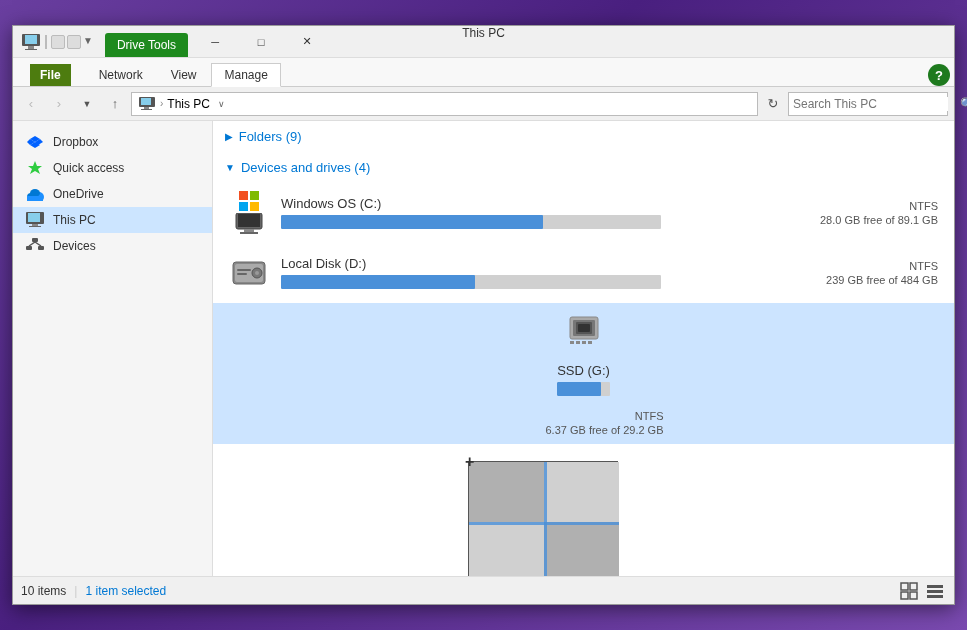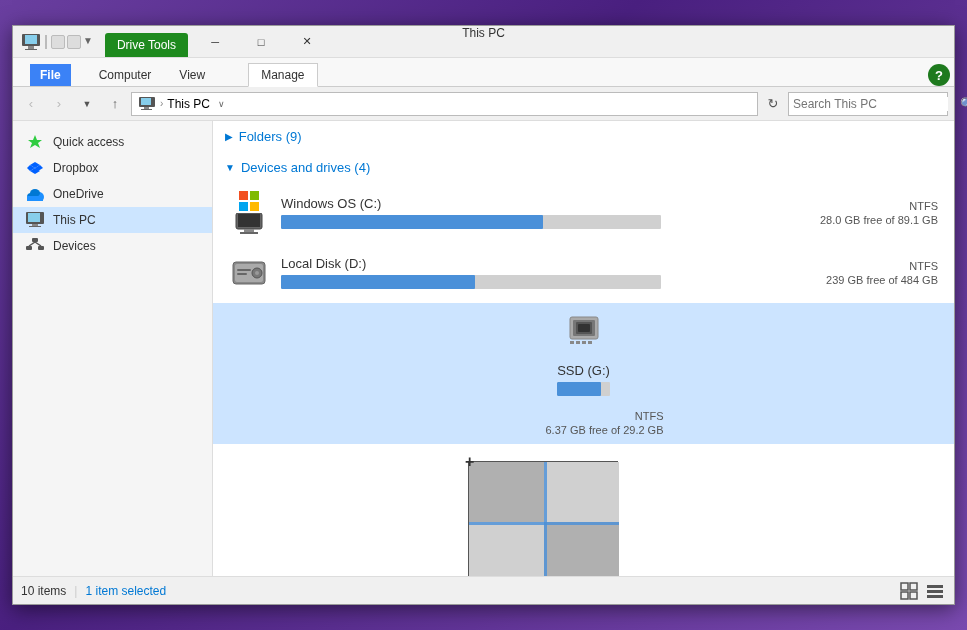--- a/index.html
+++ b/index.html
@@ -77,21 +77,20 @@
       color: #333;
       height: 24px;
       display: flex;
       align-items: center;
     }
     .ribbon-tab.active {
       background: #fff;
       border-color: #ccc;
       border-bottom: 1px solid #fff;
       margin-bottom: -1px;
-      margin-left: 28px;
     }
     .ribbon-help {
       margin-left: auto;
       width: 22px;
       height: 22px;
       background: #1e7a1e;
       color: #fff;
       border-radius: 50%;
       display: flex;
       align-items: center;
@@ -407,24 +406,24 @@
       </button>
       <button class="win-btn close">
         <span>✕</span>
       </button>
     </div>
   </div>
 
   <div class="ribbon">
     <div class="ribbon-tabs">
       <div class="ribbon-tab">
-        <span style="background:#3b82f6;color:#fff;padding:4px 10px;font-size:12px;font-weight:bold;">File</span>
+        <span style="background:#4d7c0f;color:#fff;padding:4px 10px;font-size:12px;font-weight:bold;">File</span>
       </div>
       <div class="ribbon-tab">
-        <span>Computer</span>
+        <span>Network</span>
       </div>
       <div class="ribbon-tab">
         <span>View</span>
       </div>
       <div class="ribbon-tab active">
         <span>Manage</span>
       </div>
       <div style="margin-left:auto;display:flex;align-items:center;">
         <div class="ribbon-help">
           <span>?</span>
@@ -455,35 +454,35 @@
       <span style="color:#666;font-size:12px;">🔍</span>
     </div>
   </div>
 
   <div class="main-area">
 
     <div class="sidebar">
       <div class="sidebar-item">
         <div class="sidebar-icon">
           <svg width="18" height="18">
-            <polygon points="9,2 11,7 16,7 12,10 14,15 9,12 4,15 6,10 2,7 7,7" fill="#2ecc40"></polygon>
-          </svg>
-        </div>
-        <span>Quick access</span>
-      </div>
-      <div class="sidebar-item">
-        <div class="sidebar-icon">
-          <svg width="18" height="18">
             <polygon points="9,3 14,6 9,9 4,6" fill="#0061ff"></polygon>
             <polygon points="4,6 9,9 4,12 1,9" fill="#0061ff"></polygon>
             <polygon points="14,6 17,9 12,12 9,9" fill="#0061ff"></polygon>
             <polygon points="4,12 9,9 14,12 9,15" fill="#0061ff"></polygon>
           </svg>
         </div>
         <span>Dropbox</span>
+      </div>
+      <div class="sidebar-item">
+        <div class="sidebar-icon">
+          <svg width="18" height="18">
+            <polygon points="9,2 11,7 16,7 12,10 14,15 9,12 4,15 6,10 2,7 7,7" fill="#2ecc40"></polygon>
+          </svg>
+        </div>
+        <span>Quick access</span>
       </div>
       <div class="sidebar-item">
         <div class="sidebar-icon">
           <svg width="18" height="14">
             <ellipse cx="5" cy="10" rx="4" ry="4" fill="#0078d4"></ellipse>
             <ellipse cx="13" cy="10" rx="5" ry="5" fill="#1e90ff"></ellipse>
             <ellipse cx="9" cy="6" rx="5" ry="4" fill="#0078d4"></ellipse>
             <rect x="1" y="9" width="16" height="5" fill="#1e90ff"></rect>
           </svg>
         </div>

